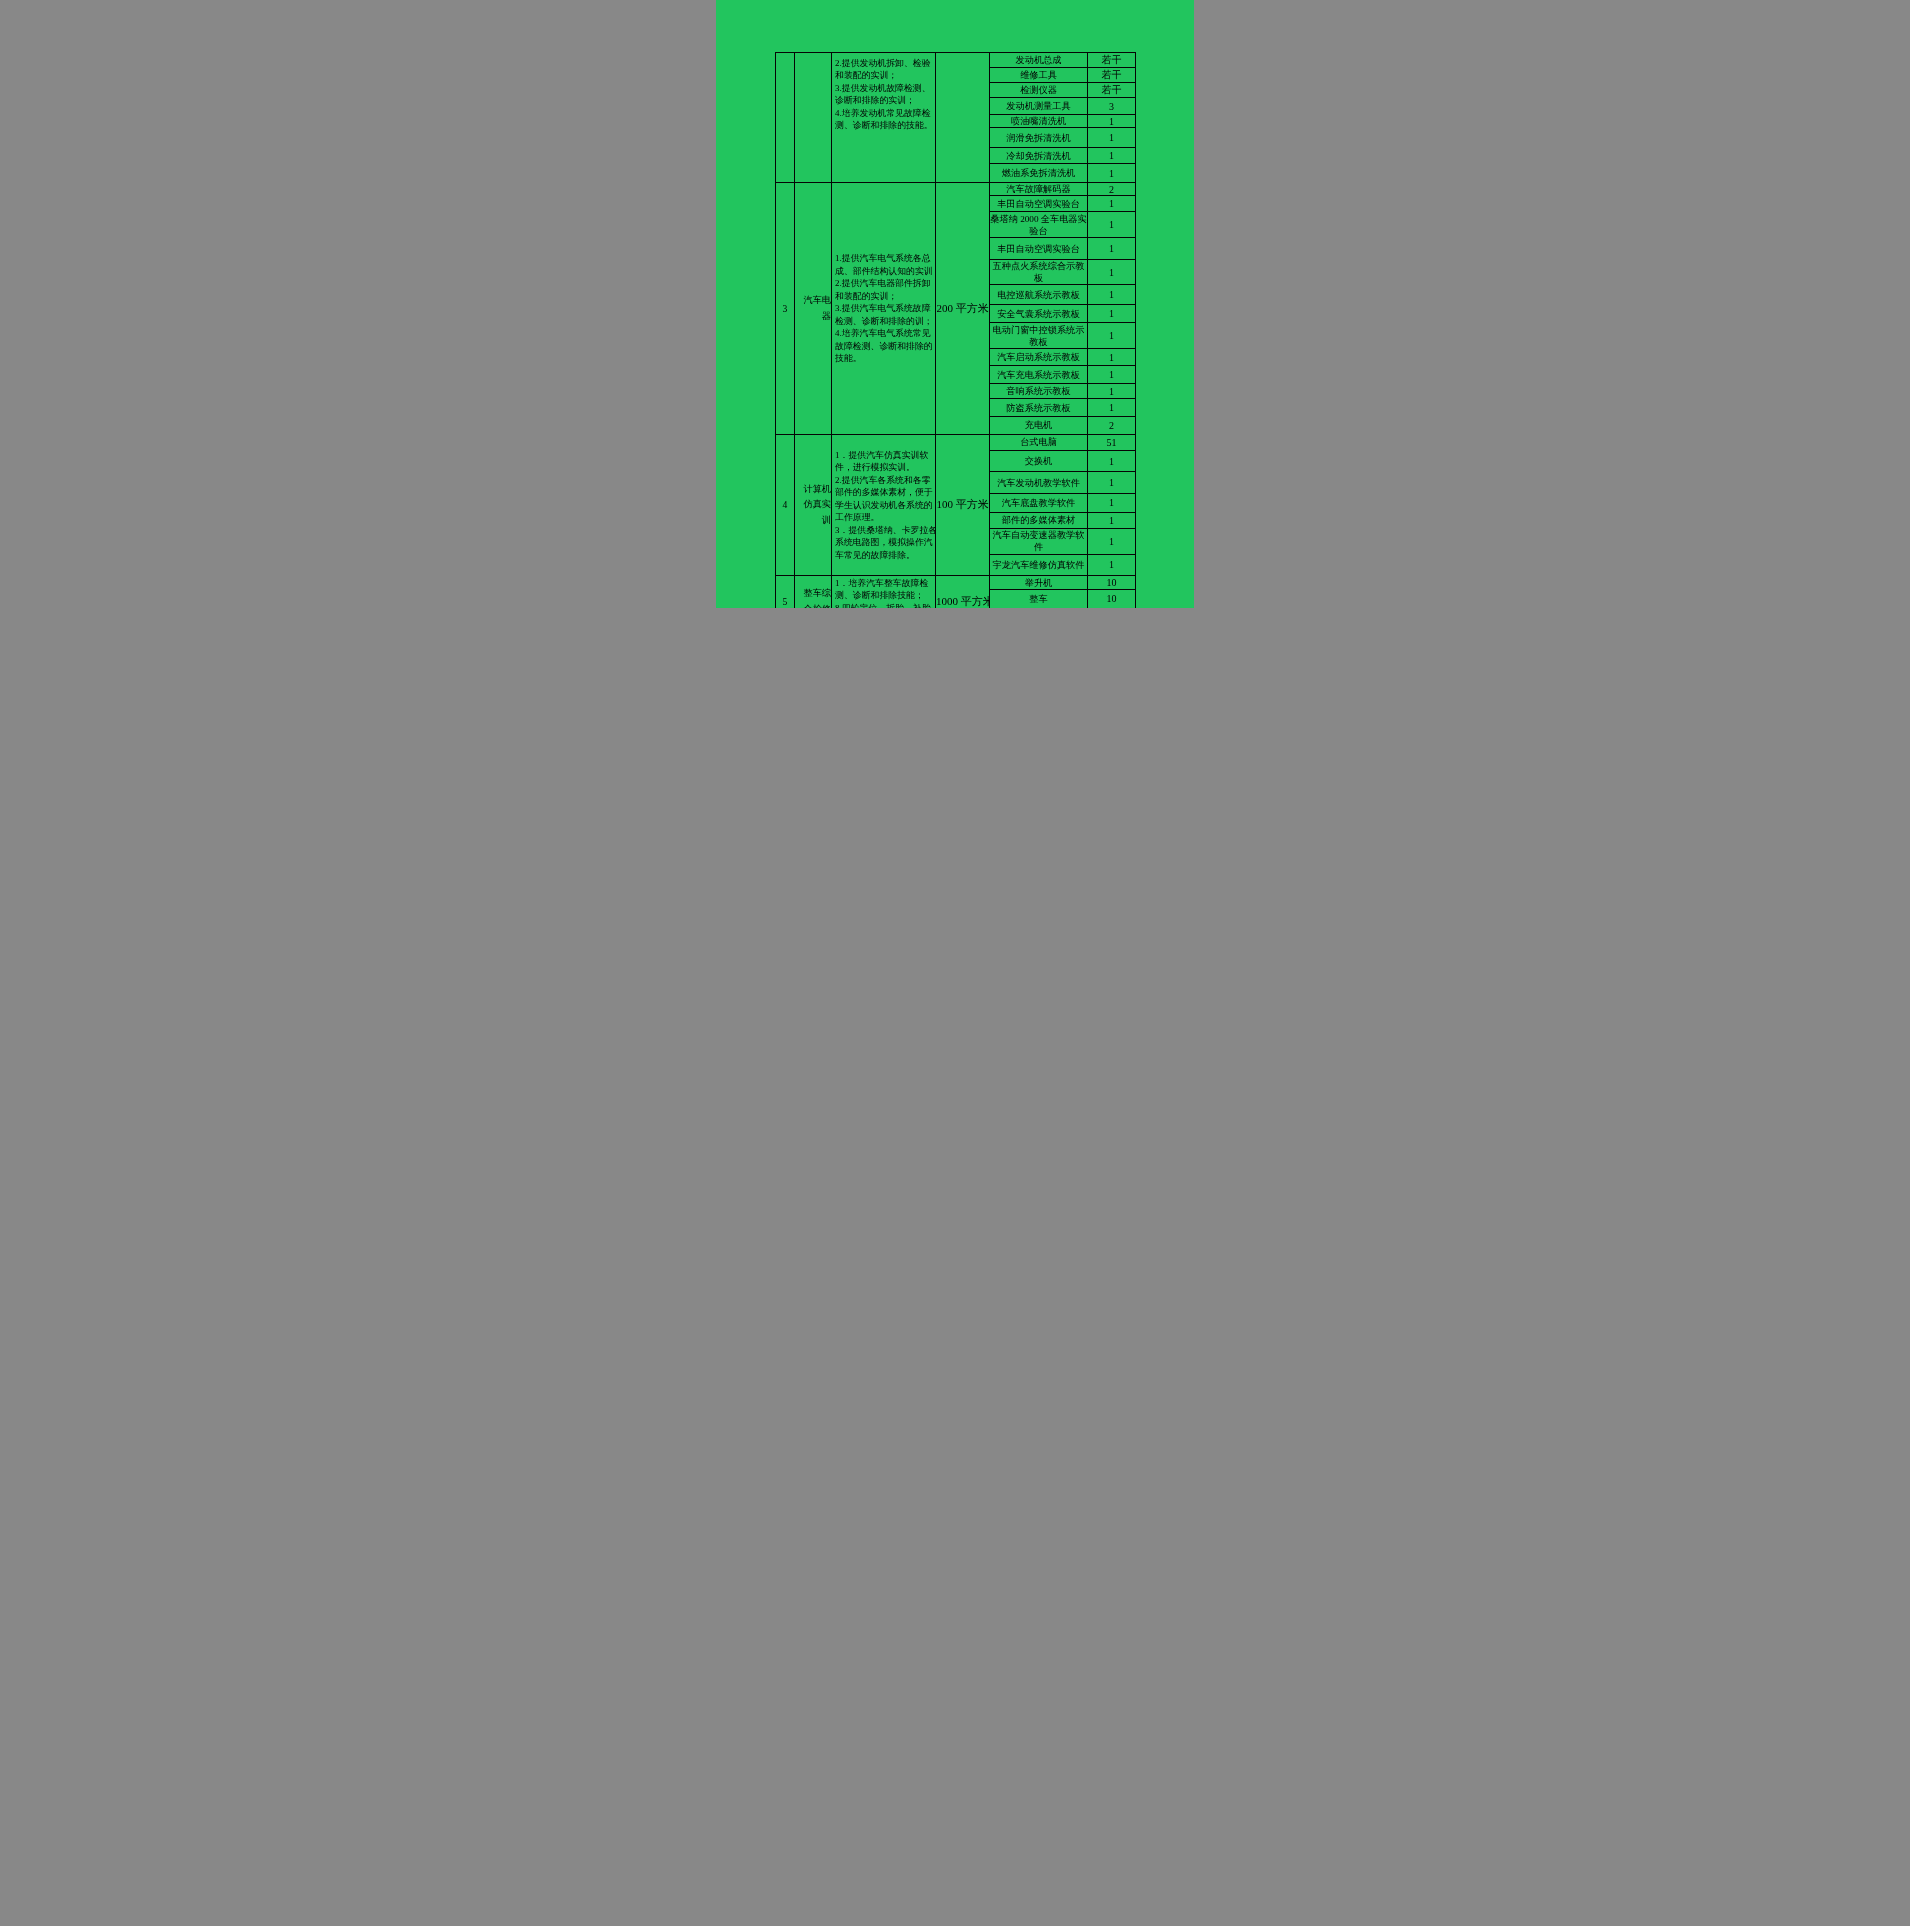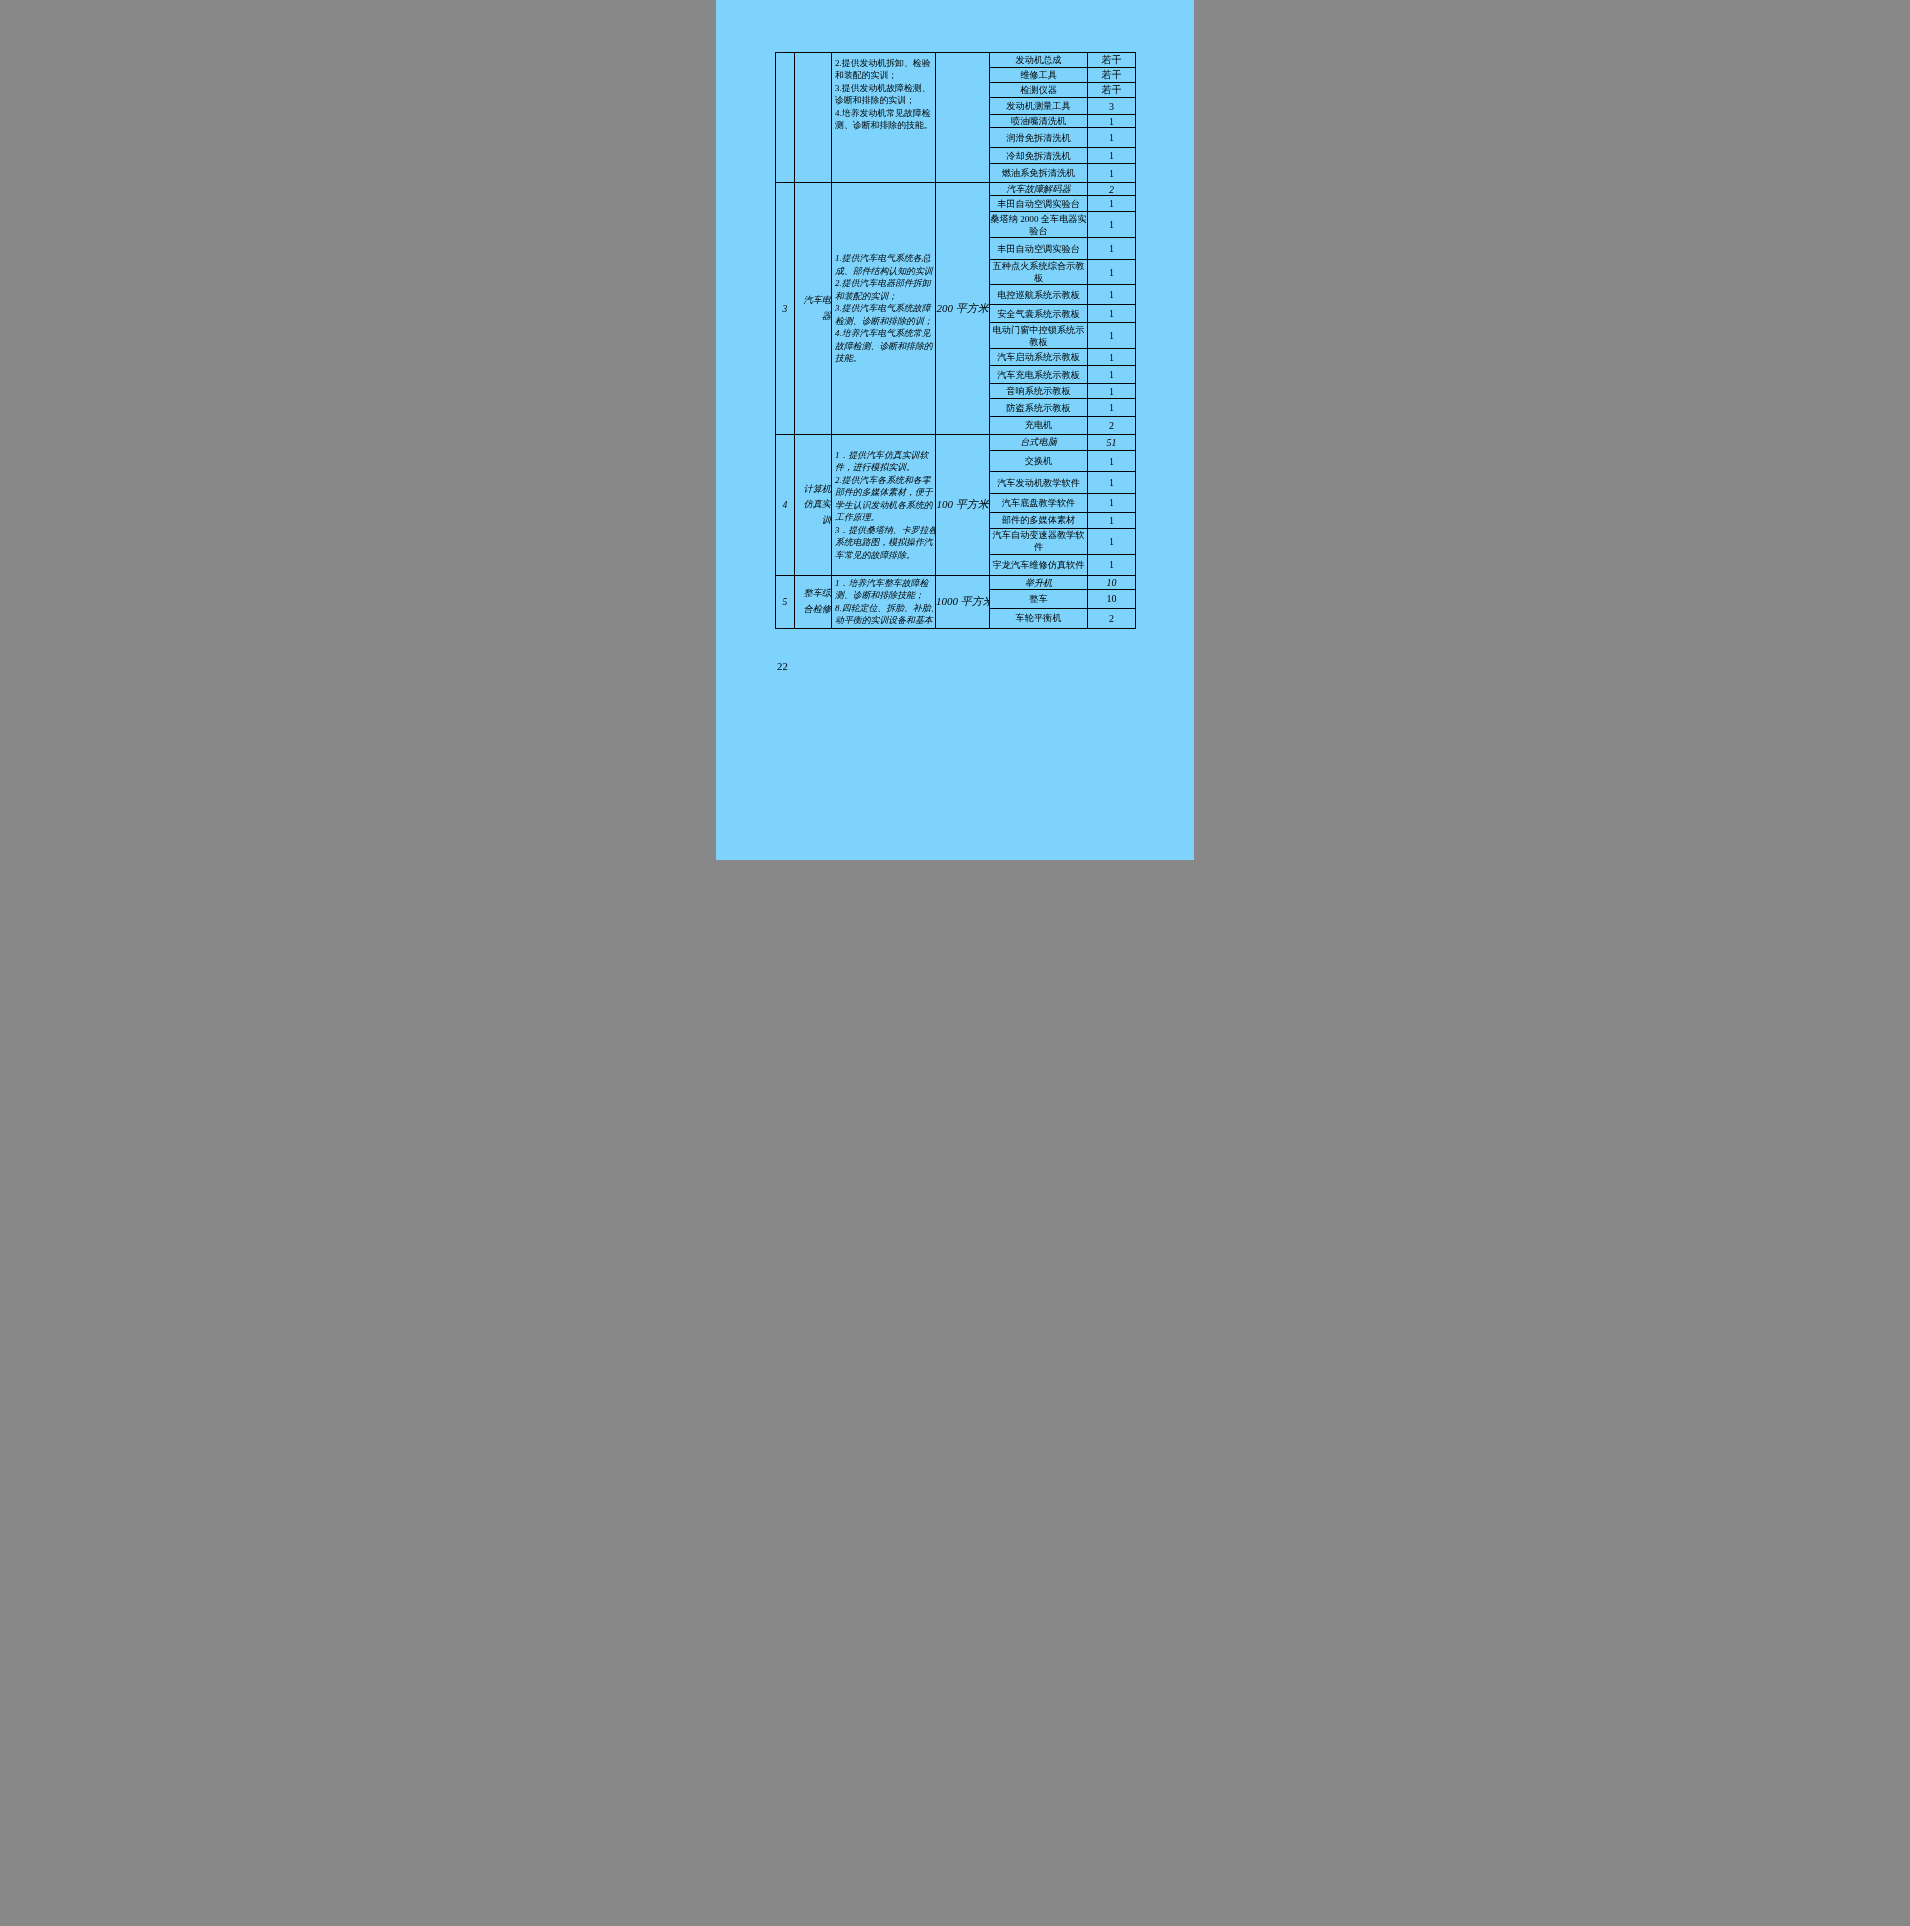--- a/index.html
+++ b/index.html
@@ -4,23 +4,23 @@
 <style>
   html, body {
     margin: 0;
     padding: 0;
     background: #888;
     font-family: "Liberation Serif", "DejaVu Serif", serif;
   }
   .page {
     position: relative;
     width: 478px;
-    height: 860px;
+    height: 608px;
     margin: 0 auto;
-    background: #7dd3fc;
+    background: #22c55e;
     color: #000;
     overflow: hidden;
   }
   
   .page::after {
     content: "";
     position: absolute;
     inset: 0;
     background-image: radial-gradient(rgba(0,0,0,0.05) 0.2px, transparent 0.3px);
     background-size: 4.2px 5.8px;
@@ -36,21 +36,21 @@
     table-layout: fixed;
     border: 1.5px solid #000;
     border-top-width: 0.8px;
   }
   table.spec td {
     border: 0.8px solid #050505;
     padding: 0;
     overflow: hidden;
     vertical-align: middle;
   }
-  tr.block-start td { border-top: 1.9px solid #000; font-style: italic; }
+  tr.block-start td { border-top: 1.9px solid #000; }
   tr.first-row td   { border-top: 0.8px solid #050505; }
 
   .c-num   { text-align: center; font-size: 9.6px; }
   .c-name  { text-align: right; font-size: 9.2px; line-height: 15.4px; white-space: pre-line; }
   .c-desc  { vertical-align: middle; }
   .c-desc .desc-text {
     font-size: 8.9px;
     line-height: 12.5px;
     white-space: pre;
     padding-left: 3.1px;

